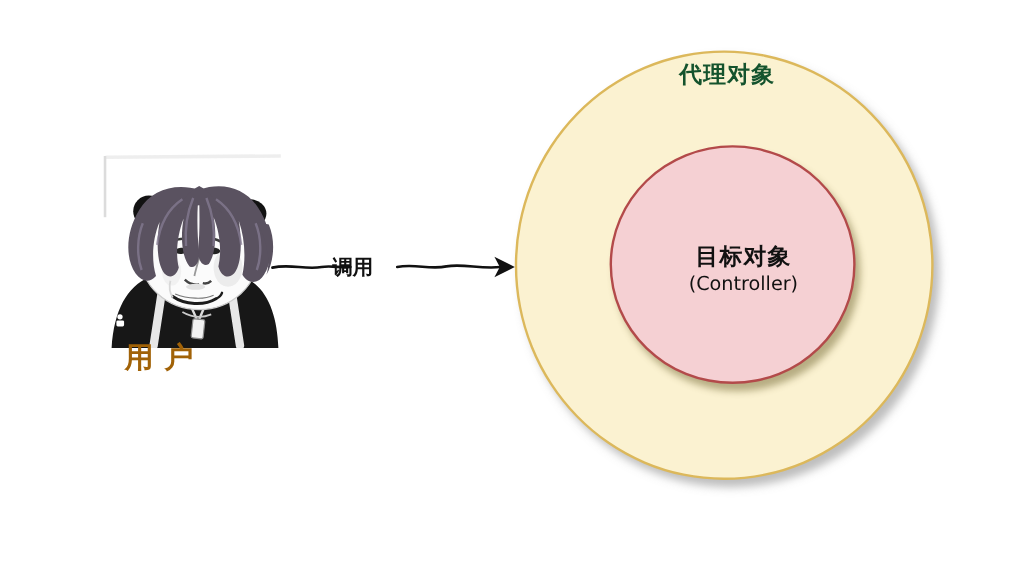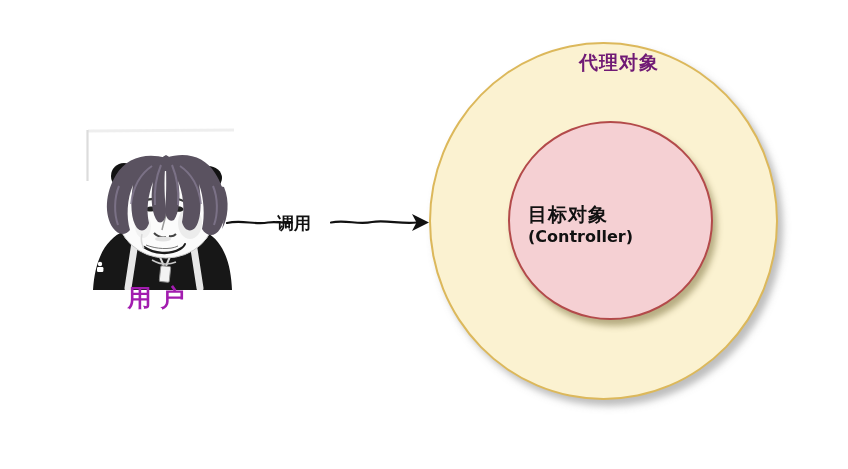--- a/index.html
+++ b/index.html
@@ -29,38 +29,38 @@
     width: 205px; height: 199px;
     border-radius: 50%;
     border: 2px solid #B34A4A;
     background: #F5D0D3;
     box-shadow: 4px 6px 6px rgba(100,88,35,0.45);
   }
 
   
   .proxy-label {
     position: absolute;
-    left: 493px; top: 51px;
+    left: 480px; top: 51px;
     width: 252px;
     text-align: center;
-    color: #701a75;
+    color: #14532d;
   }
   .proxy-label .l1 { font-size: 19px; font-weight: 700; line-height: 23px; letter-spacing: 1px; }
   .proxy-label .l2 { font-size: 16.5px; font-weight: 700; line-height: 21px; }
 
   .target-label {
     position: absolute;
     left: 510px; top: 203px;
     width: 201px;
-    text-align: left;
+    text-align: center;
     color: #111;
     padding-left: 18px;
   }
   .target-label .l1 { font-size: 19px; font-weight: 700; line-height: 23px; letter-spacing: 1px; }
-  .target-label .l2 { font-size: 16px; font-weight: 700; line-height: 21px; }
+  .target-label .l2 { font-size: 16px; font-weight: 400; line-height: 21px; }
 
   
   .arrow-svg {
     position: absolute;
     left: 220px; top: 204px;
     width: 215px; height: 37px;
   }
   .arrow-label {
     position: absolute;
     left: 268px; top: 213px;
@@ -75,25 +75,25 @@
   
   .panda-svg {
     position: absolute;
     left: 86px; top: 125px;
     width: 152px; height: 165px;
   }
   .user-label {
     position: absolute;
     left: 95px; top: 282px;
     width: 122px;
-    text-align: center;
+    text-align: left;
     font-family: "DejaVu Serif", "Liberation Serif", serif;
     font-size: 24px;
     font-weight: 600;
-    color: #a21caf;
+    color: #a16207;
     letter-spacing: 9px;
     padding-left: 9px;
   }
 </style>
 </head>
 <body>
 
 <div class="canvas">
 
   <div class="proxy-circle" style="background: rgb(251, 242, 209); border-color: rgb(220, 184, 91);"></div>

